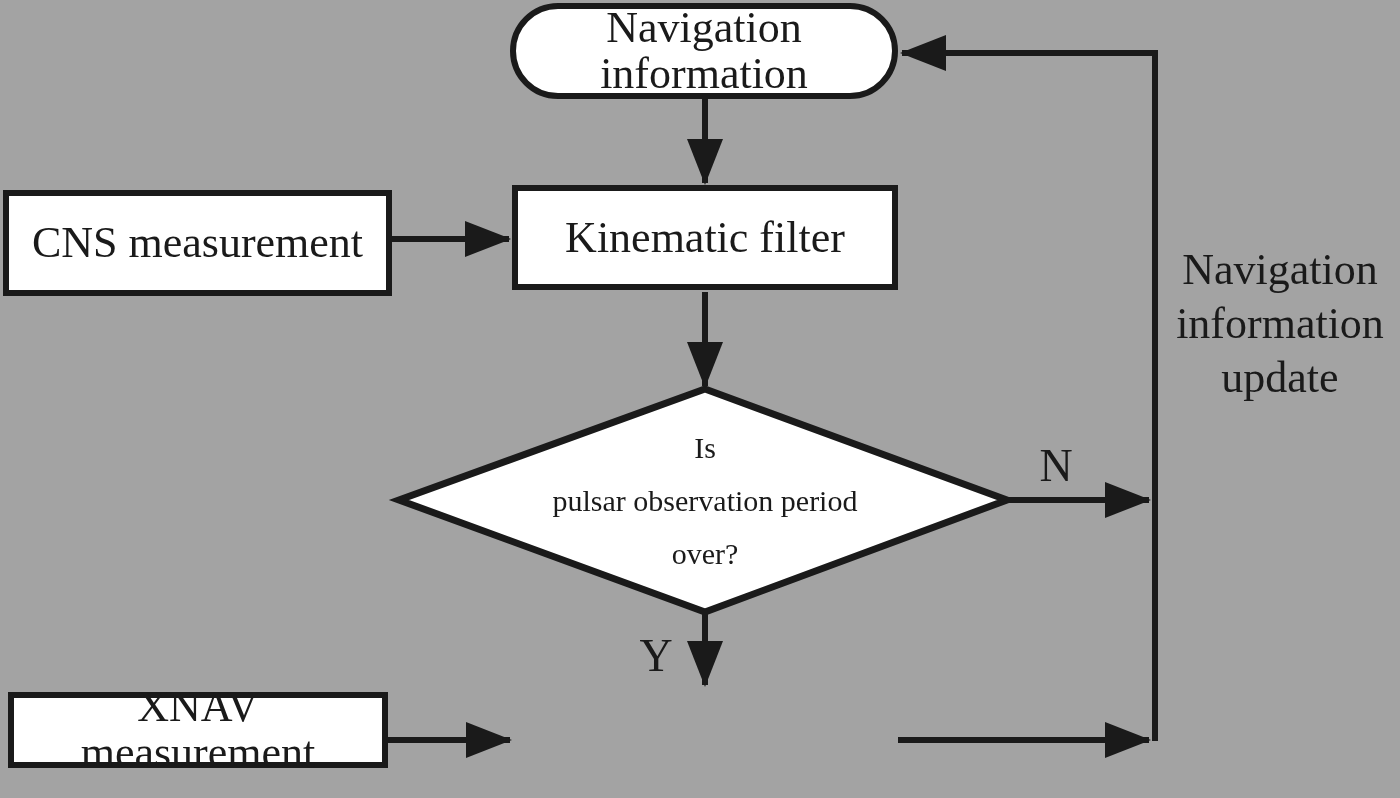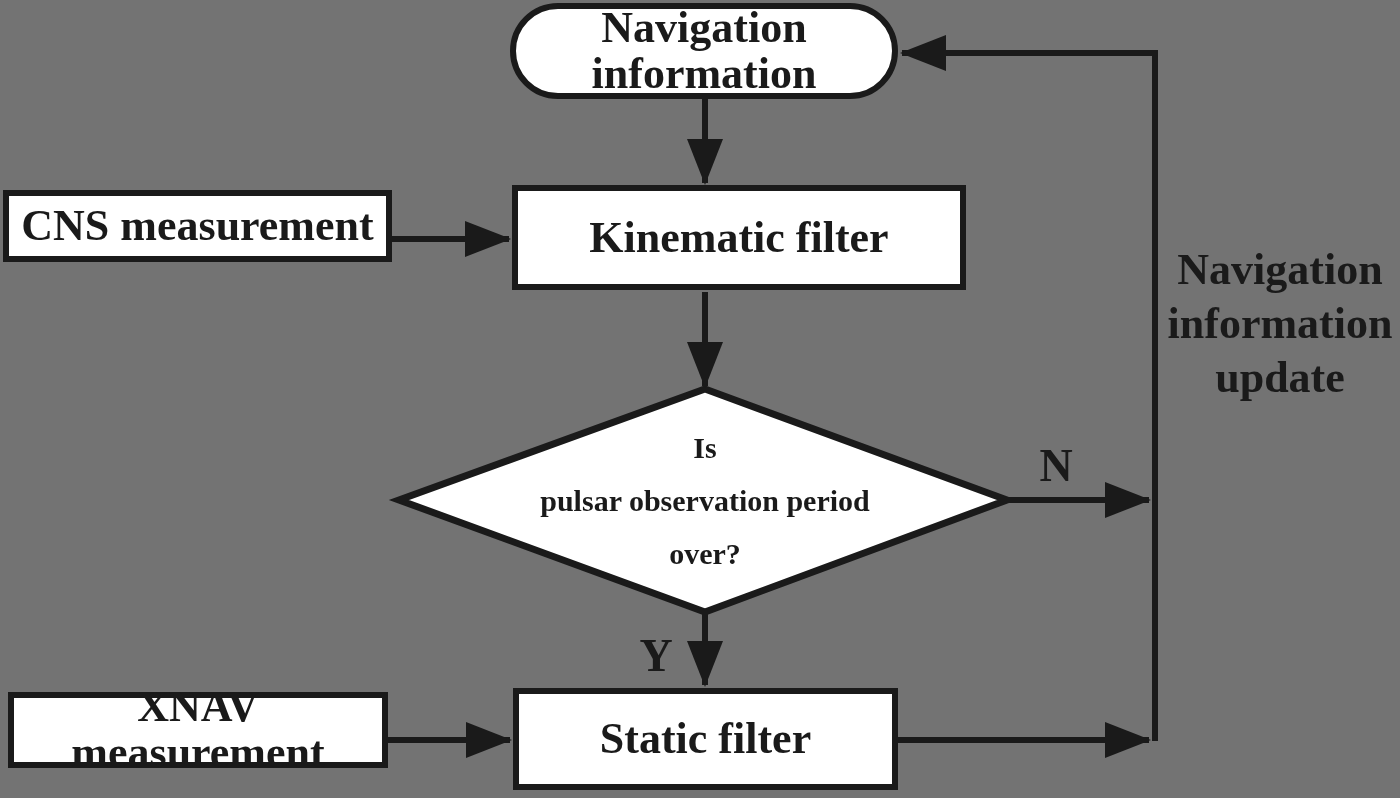--- a/index.html
+++ b/index.html
@@ -4,23 +4,23 @@
 <style>
   html, body {
     margin: 0;
     padding: 0;
     background: #ffffff;
   }
   .canvas {
     position: relative;
     width: 1400px;
     height: 798px;
-    background: #737373;
+    background: #a3a3a3;
     font-family: "Liberation Serif", "DejaVu Serif", serif;
-    font-weight: bold;
+    font-weight: normal;
     color: #1a1a1a;
     overflow: hidden;
   }
   .connectors {
     position: absolute;
     left: 0;
     top: 0;
     width: 1400px;
     height: 798px;
   }
@@ -43,22 +43,22 @@
   .floating-label {
     position: absolute;
     display: flex;
     align-items: center;
     justify-content: center;
     text-align: center;
     white-space: pre-line;
     background: transparent;
   }
   .stadium   { left: 510px; top: 3px;   width: 388px; height: 96px; }
-  .cns       { left: 3px;   top: 190px; width: 389px; height: 72px; }
-  .kinematic { left: 512px; top: 185px; width: 454px; height: 105px; }
+  .cns       { left: 3px;   top: 190px; width: 389px; height: 106px; }
+  .kinematic { left: 512px; top: 185px; width: 386px; height: 105px; }
   .staticf   { left: 513px; top: 688px; width: 385px; height: 102px; }
   .xnav      { left: 8px;   top: 692px; width: 380px; height: 76px; }
   .decision-label {
     left: 430px; top: 420px; width: 550px; height: 160px;
     font-size: 30px; line-height: 53px;
   }
   .label-n { left: 1028px; top: 440px; width: 56px; height: 50px; font-size: 46px; }
   .label-y { left: 628px;  top: 630px; width: 56px; height: 50px; font-size: 46px; }
   .feedback-label {
     left: 1160px; top: 240px; width: 240px; height: 168px;
@@ -104,21 +104,20 @@
   <div class="node kinematic">Kinematic filter</div>
 
   <div class="floating-label decision-label">Is
 pulsar observation period
 over?</div>
 
   <div class="floating-label label-n">N</div>
 
   <div class="floating-label label-y">Y</div>
 
-  <div class="node staticf">Static filter</div>
 
   <div class="node xnav">XNAV
 measurement</div>
 
   <div class="floating-label feedback-label">Navigation
 information
 update</div>
 
 </div>
 

